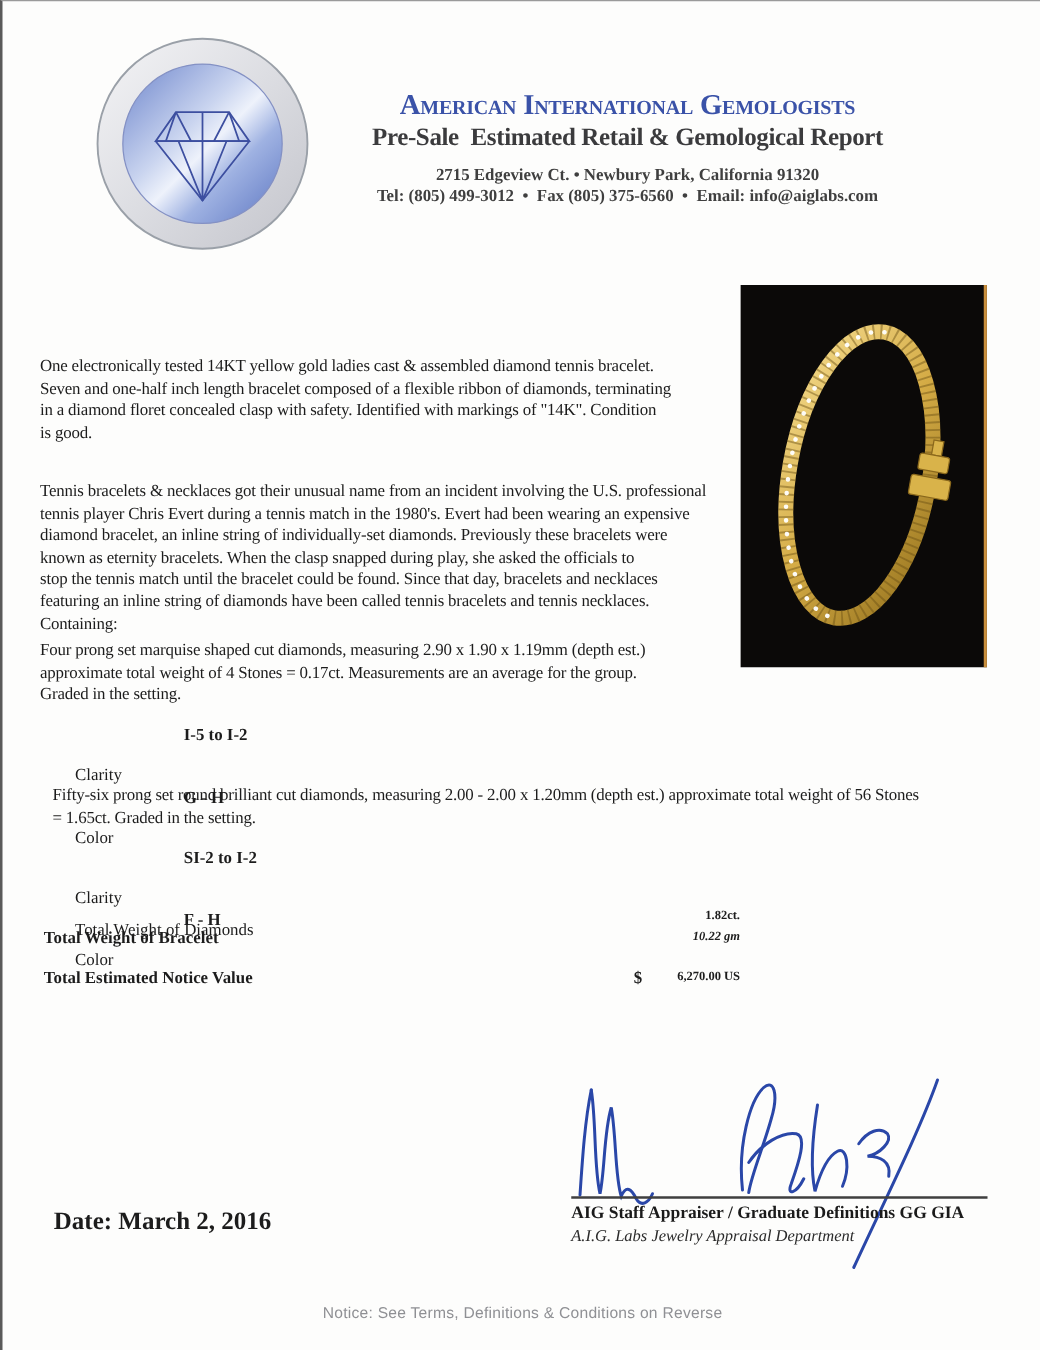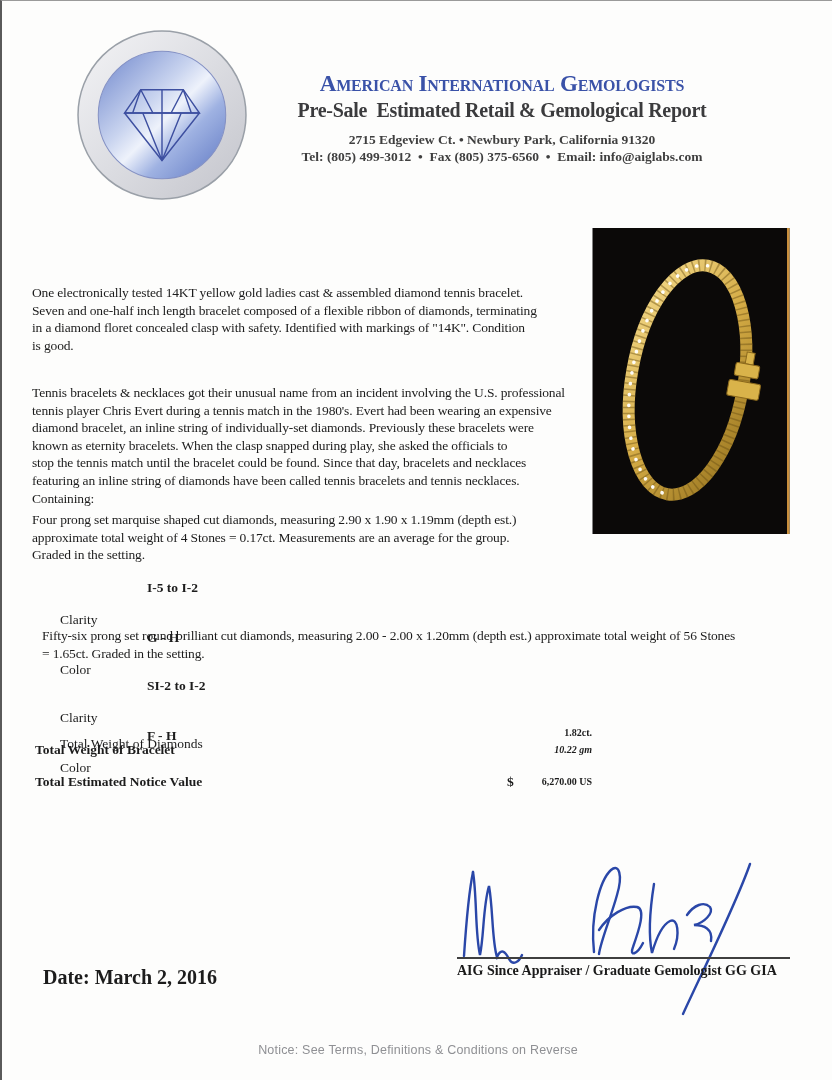--- a/index.html
+++ b/index.html
@@ -161,20 +161,21 @@
       <path d="M 152,96 C 148,60 158,24 169,14 C 177,7 181,19 175,39 C 169,61 159,84 157,98"></path>
       <path d="M 157,74 C 167,59 184,49 195,51 C 204,53 197,74 191,91 C 187,101 195,99 201,87"></path>
       <path d="M 212,28 C 208,53 206,78 210,97 C 214,83 220,69 228,65 C 236,61 238,79 232,93"></path>
       <path d="M 245,59 C 252,49 262,45 268,51 C 272,57 262,67 252,69 C 262,69 271,73 269,85"></path>
       <path d="M 308,8 C 294,48 264,108 241,158"></path>
     </g>
   </svg>
 
   <div class="abs sig-line" style="left:455px; top:956px;"></div>
   <div class="abs" style="left:455px; top:961px;">
-    <div class="sig-title">AIG Since Appraiser / Graduate Gemologist GG GIA</div>
+    <div class="sig-title">AIG Staff Appraiser / Graduate Definitions GG GIA</div>
+    <div class="sig-dept">A.I.G. Labs Jewelry Appraisal Department</div>
   </div>
 
   <div class="abs b" style="left:41px; top:965px; font-size:20px;">Date: March 2, 2016</div>
 
   <div class="abs notice" style="top:1042px;">Notice: See Terms, Definitions &amp; Conditions on Reverse</div>
 
 </div>
 
 </body></html>

